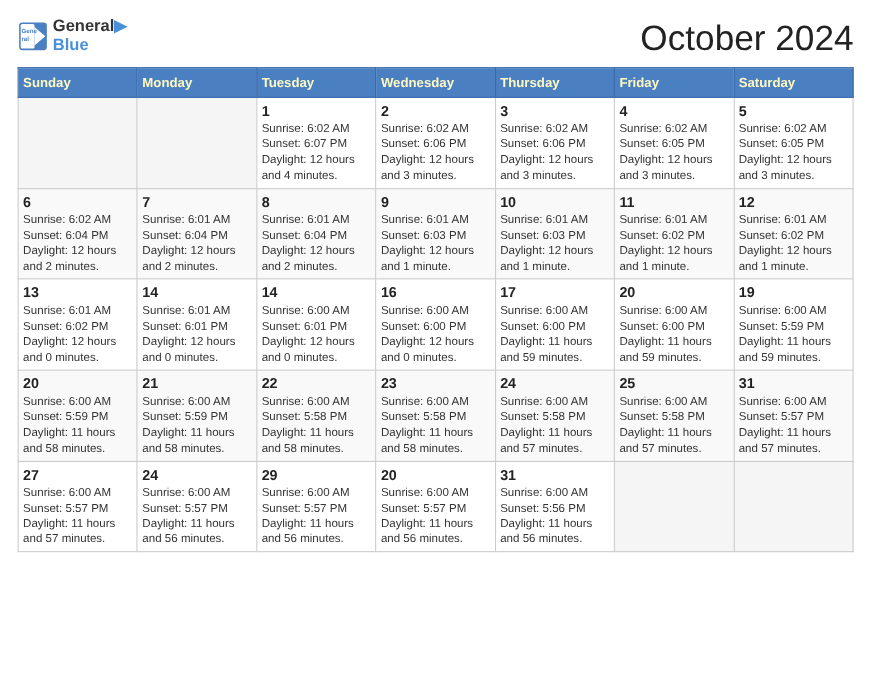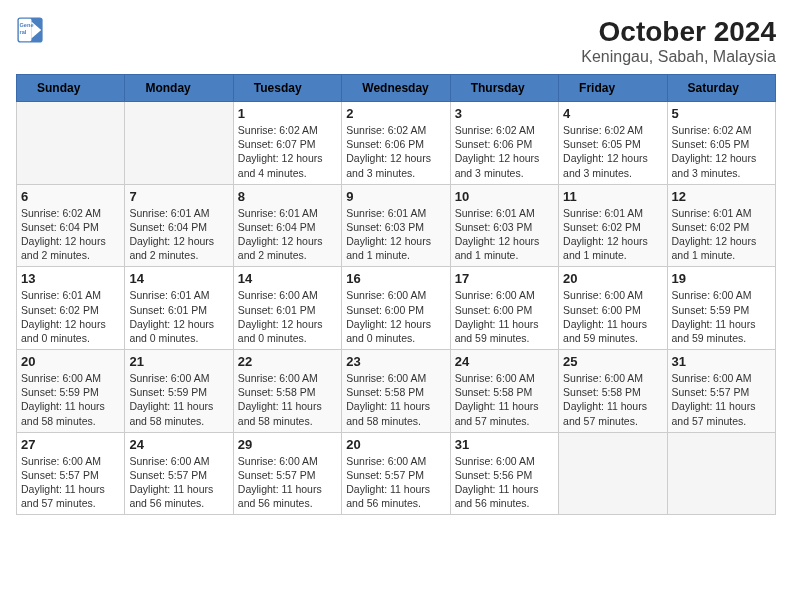--- a/index.html
+++ b/index.html
@@ -22,37 +22,37 @@
       gap: 4px;
     }
     .logo-icon {
       width: 28px;
       height: 28px;
     }
     .title-area {
       text-align: right;
     }
     .month-title {
-      font-size: 28px;
-      font-weight: bold;
+      font-size: 32px;
+      font-weight: normal;
       color: #222;
     }
     .location-title {
       font-size: 16px;
       color: #555;
     }
     table {
       width: 100%;
       border-collapse: collapse;
       font-size: 11px;
     }
     thead th {
       background: #4a7fc1;
-      color: #000000;
-      padding: 6px 20px;
+      color: #fef9c3;
+      padding: 6px 4px;
       text-align: left;
       font-size: 12px;
       font-weight: bold;
       border: 1px solid #3a6aaa;
     }
     tbody td {
       border: 1px solid #ccc;
       vertical-align: top;
       padding: 4px;
       width: 108px;
@@ -83,24 +83,27 @@
 
 <div class="header-area">
   <div class="logo">
     <svg class="logo-icon" viewBox="0 0 40 40">
       <rect x="2" y="2" width="36" height="36" rx="4" fill="#4a7fc1"></rect>
       <polygon points="22,8 36,20 22,32" fill="white"></polygon>
       <rect x="4" y="4" width="18" height="32" rx="2" fill="white"></rect>
       <text x="5" y="16" font-size="8" font-weight="bold" fill="#4a7fc1">Gene</text>
       <text x="5" y="26" font-size="8" font-weight="bold" fill="#4a7fc1">ral</text>
     </svg>
+    <div style="line-height:1.1;">
+      <div style="font-size:15px;font-weight:bold;color:#333;">General<span style="color:#4a90d9;">▶</span></div>
+      <div style="font-size:15px;font-weight:bold;color:#4a90d9;">Blue</div>
+    </div>
   </div>
   <div class="title-area">
     <div class="month-title">October 2024</div>
-    <div class="location-title">Keningau, Sabah, Malaysia</div>
   </div>
 </div>
 
 <table>
   <thead>
     <tr>
     <th>Sunday</th>
         <th>Monday</th>
         <th>Tuesday</th>
         <th>Wednesday</th>

